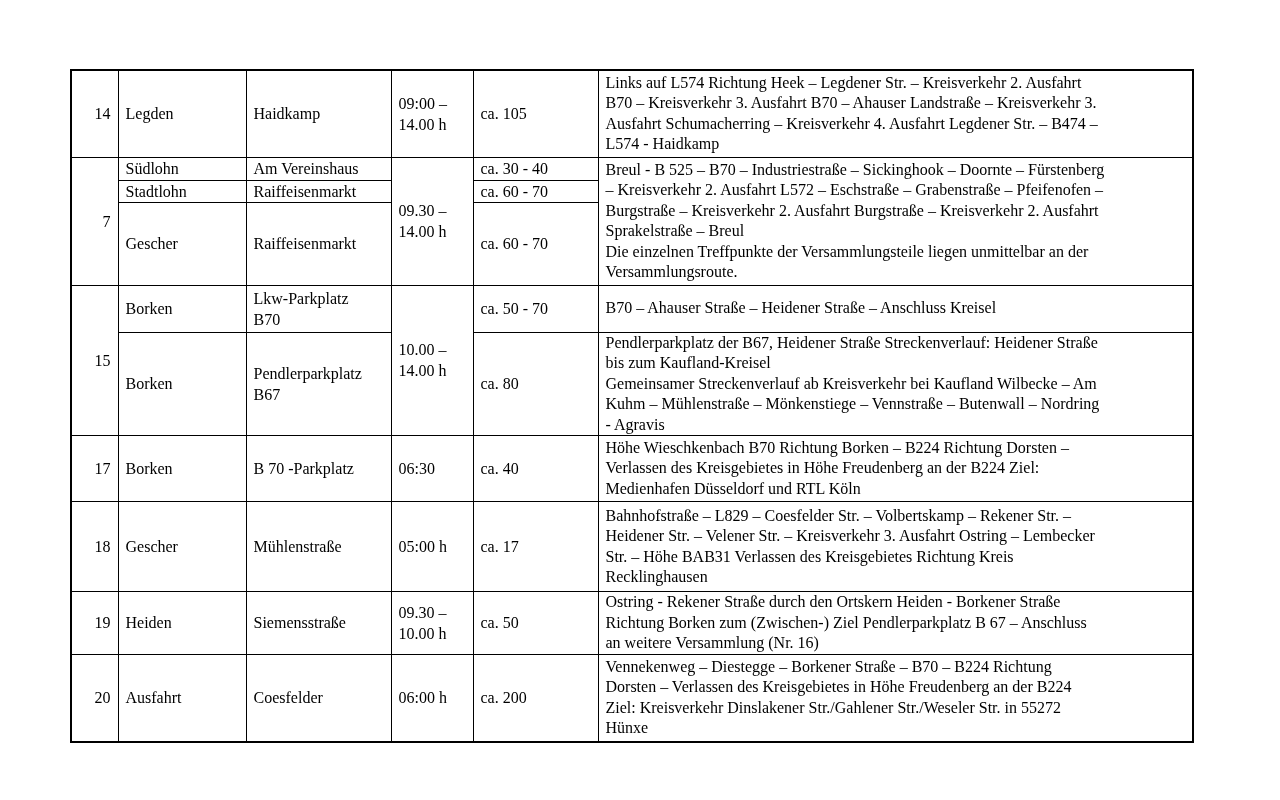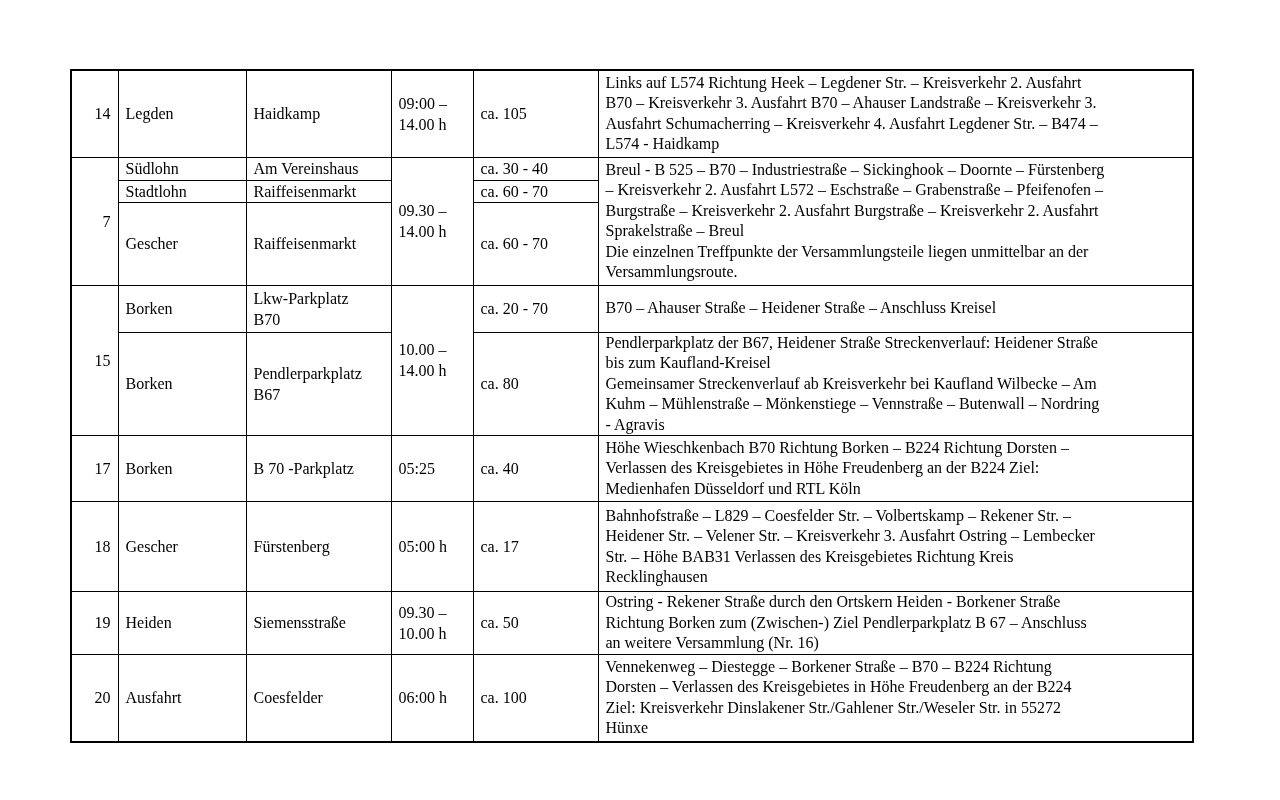--- a/index.html
+++ b/index.html
@@ -106,50 +106,50 @@
       <td class="teil">ca. 60 - 70</td>
     </tr>
 
     <tr class="h47">
       <td class="nr" rowspan="2">15</td>
       <td class="ort">Borken</td>
       <td class="treff">Lkw-Parkplatz
 B70</td>
       <td class="zeit" rowspan="2">10.00 –
 14.00 h</td>
-      <td class="teil">ca. 20 - 70</td>
+      <td class="teil">ca. 50 - 70</td>
       <td class="route">B70 – Ahauser Straße – Heidener Straße – Anschluss Kreisel</td>
     </tr>
     <tr class="h102">
       <td class="ort">Borken</td>
       <td class="treff">Pendlerparkplatz
 B67</td>
       <td class="teil">ca. 80</td>
       <td class="route">Pendlerparkplatz der B67, Heidener Straße Streckenverlauf: Heidener Straße
 bis zum Kaufland-Kreisel
 Gemeinsamer Streckenverlauf ab Kreisverkehr bei Kaufland Wilbecke – Am
 Kuhm – Mühlenstraße – Mönkenstiege – Vennstraße – Butenwall – Nordring
 - Agravis</td>
     </tr>
 
     <tr class="h66">
       <td class="nr">17</td>
       <td class="ort">Borken</td>
       <td class="treff">B 70 -Parkplatz</td>
-      <td class="zeit">05:25</td>
+      <td class="zeit">06:30</td>
       <td class="teil">ca. 40</td>
       <td class="route">Höhe Wieschkenbach B70 Richtung Borken – B224 Richtung Dorsten –
 Verlassen des Kreisgebietes in Höhe Freudenberg an der B224 Ziel:
 Medienhafen Düsseldorf und RTL Köln</td>
     </tr>
 
     <tr class="h90">
       <td class="nr">18</td>
       <td class="ort">Gescher</td>
-      <td class="treff">Fürstenberg</td>
+      <td class="treff">Mühlenstraße</td>
       <td class="zeit">05:00 h</td>
       <td class="teil">ca. 17</td>
       <td class="route">Bahnhofstraße – L829 – Coesfelder Str. – Volbertskamp – Rekener Str. –
 Heidener Str. – Velener Str. – Kreisverkehr 3. Ausfahrt Ostring – Lembecker
 Str. – Höhe BAB31 Verlassen des Kreisgebietes Richtung Kreis
 Recklinghausen</td>
     </tr>
 
     <tr class="h58">
       <td class="nr">19</td>
@@ -161,21 +161,21 @@
       <td class="route">Ostring - Rekener Straße durch den Ortskern Heiden - Borkener Straße
 Richtung Borken zum (Zwischen-) Ziel Pendlerparkplatz B 67 – Anschluss
 an weitere Versammlung (Nr. 16)</td>
     </tr>
 
     <tr class="h88">
       <td class="nr">20</td>
       <td class="ort">Ausfahrt</td>
       <td class="treff">Coesfelder</td>
       <td class="zeit">06:00 h</td>
-      <td class="teil">ca. 100</td>
+      <td class="teil">ca. 200</td>
       <td class="route">Vennekenweg – Diestegge – Borkener Straße – B70 – B224 Richtung
 Dorsten – Verlassen des Kreisgebietes in Höhe Freudenberg an der B224
 Ziel: Kreisverkehr Dinslakener Str./Gahlener Str./Weseler Str. in 55272
 Hünxe</td>
     </tr>
   </tbody>
     </table>
 </div>
 
 </body></html>

